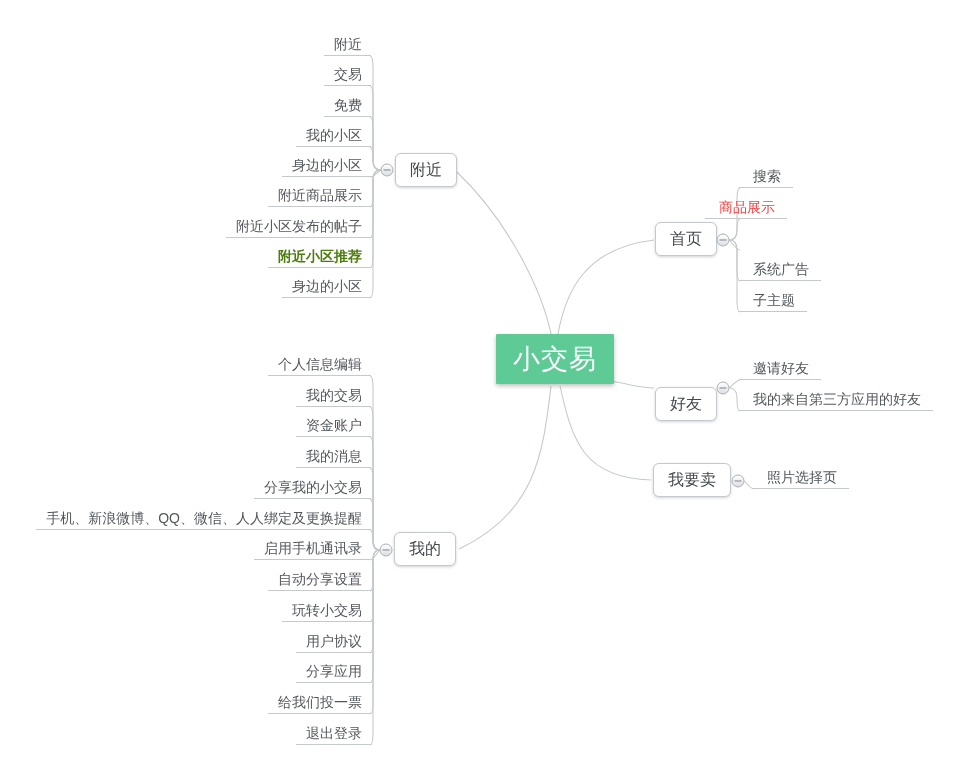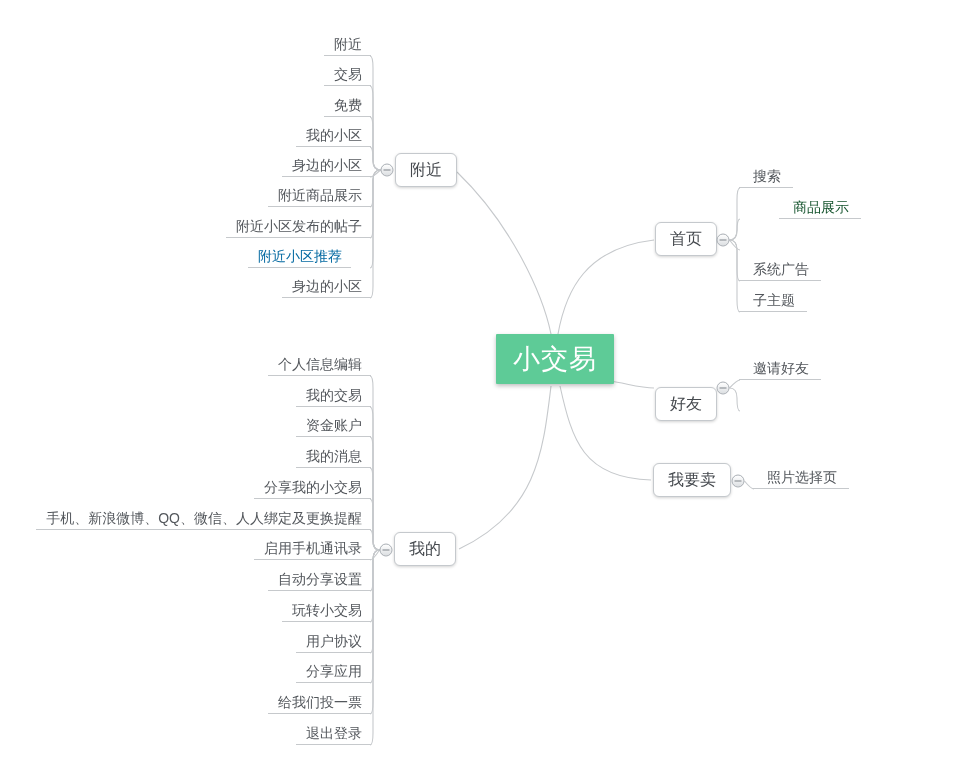--- a/index.html
+++ b/index.html
@@ -129,35 +129,36 @@
       <path d="M 370 745 Q 373 745, 373 733 L 373 560 Q 373 550, 379.5 550" fill="none" stroke="#c6c9cc" stroke-width="1.1"></path>
     </svg>
   <div class="root-topic" style="left: 555px; top: 359px; background: rgb(94, 203, 151); color: rgb(255, 255, 255);">小交易</div>
 <div class="child left" style="top: 34px; right: 604px; color: rgb(83, 87, 92); border-bottom-color: rgb(198, 201, 204);">附近</div>
     <div class="child left" style="top: 64px; right: 604px; color: rgb(83, 87, 92); border-bottom-color: rgb(198, 201, 204);">交易</div>
     <div class="child left" style="top: 95px; right: 604px; color: rgb(83, 87, 92); border-bottom-color: rgb(198, 201, 204);">免费</div>
     <div class="child left" style="top: 125px; right: 604px; color: rgb(83, 87, 92); border-bottom-color: rgb(198, 201, 204);">我的小区</div>
     <div class="child left" style="top: 155px; right: 604px; color: rgb(83, 87, 92); border-bottom-color: rgb(198, 201, 204);">身边的小区</div>
     <div class="child left" style="top: 185px; right: 604px; color: rgb(83, 87, 92); border-bottom-color: rgb(198, 201, 204);">附近商品展示</div>
     <div class="child left" style="top: 216px; right: 604px; color: rgb(83, 87, 92); border-bottom-color: rgb(198, 201, 204);">附近小区发布的帖子</div>
-    <div class="child left" style="top: 246px; right: 624px; color: #0369a1; border-bottom-color: rgb(198, 201, 204);">附近小区推荐</div>
+    <div class="child left" style="top: 246px; right: 604px; color: #4d7c0f; border-bottom-color: rgb(198, 201, 204); font-weight: bold;">附近小区推荐</div>
     <div class="child left" style="top: 276px; right: 604px; color: rgb(83, 87, 92); border-bottom-color: rgb(198, 201, 204);">身边的小区</div>
     <div class="topic" style="left: 426px; top: 170px; color: rgb(69, 73, 78); border-color: rgb(197, 201, 205);">附近</div>
     <div class="minus" style="left: 387px; top: 170px;">
       <span class="minus-bar"></span>
     </div>
     <div class="child right" style="top: 166px; left: 739px; color: rgb(83, 87, 92); border-bottom-color: rgb(198, 201, 204);">搜索</div>
-    <div class="child right" style="top: 197px; left: 779px; color: #14532d; border-bottom-color: rgb(198, 201, 204);">商品展示</div>
+    <div class="child right" style="top: 197px; left: 705px; color: #ef4444; border-bottom-color: rgb(198, 201, 204);">商品展示</div>
     <div class="child right" style="top: 259px; left: 739px; color: rgb(83, 87, 92); border-bottom-color: rgb(198, 201, 204);">系统广告</div>
     <div class="child right" style="top: 290px; left: 739px; color: rgb(83, 87, 92); border-bottom-color: rgb(198, 201, 204);">子主题</div>
     <div class="topic" style="left: 686px; top: 239px; color: rgb(69, 73, 78); border-color: rgb(197, 201, 205);">首页</div>
     <div class="minus" style="left: 723px; top: 240px;">
       <span class="minus-bar"></span>
     </div>
     <div class="child right" style="top: 358px; left: 739px; color: rgb(83, 87, 92); border-bottom-color: rgb(198, 201, 204);">邀请好友</div>
+    <div class="child right" style="top: 389px; left: 739px; color: rgb(83, 87, 92); border-bottom-color: rgb(198, 201, 204);">我的来自第三方应用的好友</div>
     <div class="topic" style="left: 686px; top: 404px; color: rgb(69, 73, 78); border-color: rgb(197, 201, 205);">好友</div>
     <div class="minus" style="left: 723px; top: 388px;">
       <span class="minus-bar"></span>
     </div>
     <div class="child right" style="top: 467px; left: 753px; color: rgb(83, 87, 92); border-bottom-color: rgb(198, 201, 204);">照片选择页</div>
     <div class="topic" style="left: 692px; top: 480px; color: rgb(69, 73, 78); border-color: rgb(197, 201, 205); text-align: center;">我要卖</div>
     <div class="minus" style="left: 738px; top: 481px;">
       <span class="minus-bar"></span>
     </div>
     <div class="child left" style="top: 354px; right: 604px; color: rgb(83, 87, 92); border-bottom-color: rgb(198, 201, 204);">个人信息编辑</div>

